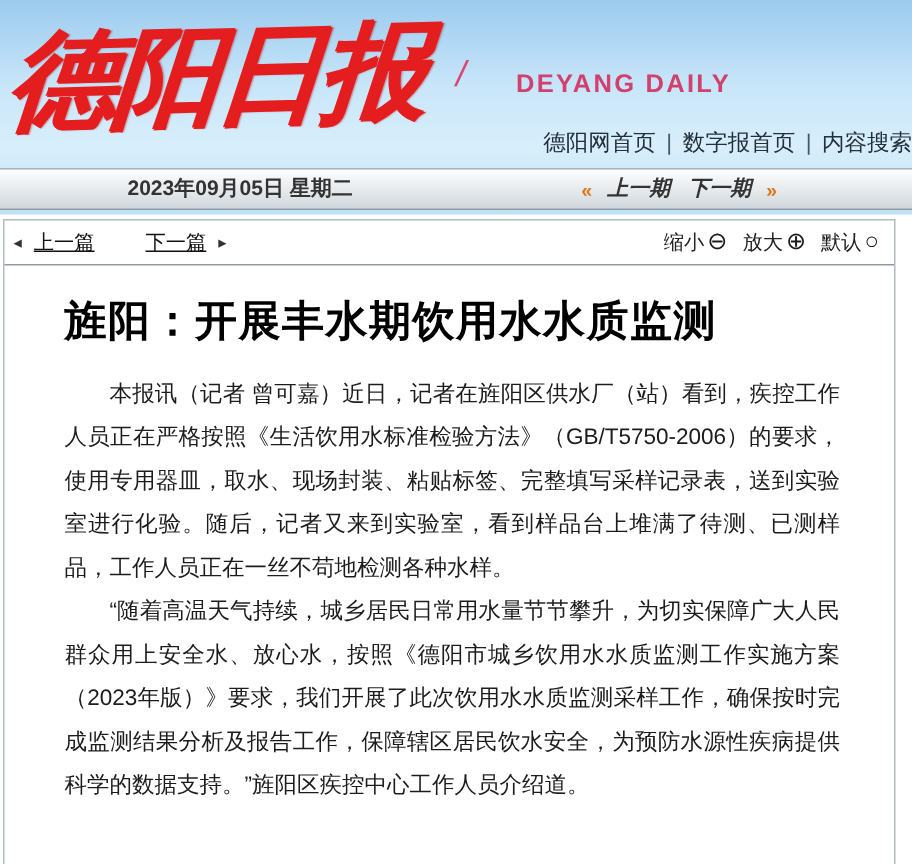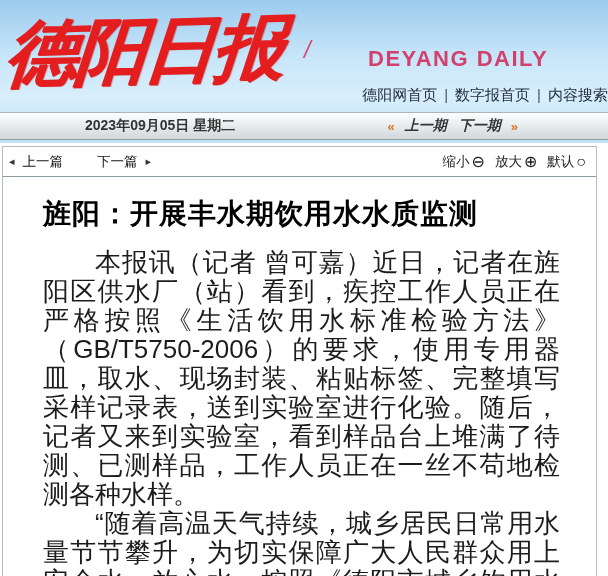--- a/index.html
+++ b/index.html
@@ -9,22 +9,22 @@
   
   .masthead { position:relative; width:608px; height:143px;
               background:linear-gradient(180deg,#9ccbee 0%,#c8e6f9 40%,#d8eefb 68%,#c0e1f5 100%); }
   .logo { position:absolute; left:6px; top:2px;
           font-family:"DejaVu Serif", serif; font-style:italic; font-weight:bold;
           font-size:72px; line-height:96px; color:#e41d1f; letter-spacing:-3px;
           transform:skewX(-6deg) rotate(-1.5deg);
           text-shadow:1px 1px 0 #e41d1f, 2px 1px 1px rgba(180,0,0,.35); }
   .logo-sep { position:absolute; left:304px; top:36px; color:#d84a74;
               font-size:24px; font-style:italic; }
-  .logo-sub { position:absolute; left:368px; top:46px; color:#d2406e;
-              font-size:22px; font-weight:bold; letter-spacing:1.5px; }
+  .logo-sub { position:absolute; left:344px; top:46px; color:#d2406e;
+              font-size:17px; font-weight:bold; letter-spacing:1.5px; }
   .head-links { position:absolute; right:0; top:86px; font-size:15px;
                 color:#22303c; white-space:nowrap; }
   .head-links .lnk { cursor:pointer; }
   .head-links .dv { margin:0 7px; color:#44596b; }
 
   
   .issuebar { position:absolute; left:0; top:112px; width:608px; height:28px;
               background:linear-gradient(180deg,#fefefe 0%,#e9edef 45%,#d0d7db 100%);
               border-top:1px solid #aab4ba; border-bottom:1px solid #8d9aa2;
               display:flex; align-items:center; }
@@ -35,31 +35,31 @@
   .issue-nav .ilink { cursor:pointer; margin:0 6px;font-style:italic; }
 
   
   .frame { margin:3px 10px 0 2px; width:595px; min-height:431px;
            border:1px solid #b3bbc1; border-bottom:none; background:#fff; }
 
   .toolbar { display:flex; justify-content:space-between; align-items:center;
              height:30px; padding:0 10px 0 6px; border-bottom:1px solid #8e9aa2; }
   .tb-left { display:flex; align-items:center; font-size:13.5px; color:#111; }
   .tb-left .tri { font-size:11px; color:#333; }
-  .tb-left .alink { margin:16px 8px; cursor:pointer; }
+  .tb-left .alink { margin:16px 8px; cursor:pointer;text-decoration:underline; }
   .tb-left .alink.next { margin-left:26px; }
   .tb-right { display:flex; align-items:center; font-size:13.5px; color:#222; }
   .tb-right .zlabel { margin-left:10px; cursor:pointer; }
   .tb-right .zicon { font-size:16px; line-height:1; margin-left:2px; color:#1a1a1a;
                      cursor:pointer; }
 
   .article { padding:14px 36px 18px 40px; }
   .article h1 { font-size:28px; font-weight:bold; color:#000;
                 letter-spacing:1px; margin:4px 0 15px; }
-  .article p { font-size:26px; line-height:29px; color:#1c1c1c;
+  .article p { font-size:15px; line-height:29px; color:#1c1c1c;
                text-align:justify; text-indent:2em; }
 </style>
 </head>
 <body>
 
 <div class="masthead">
   <div class="logo">德阳日报</div>
   <div class="logo-sep">/</div>
   <div class="logo-sub">DEYANG DAILY</div>
   <div class="head-links">

